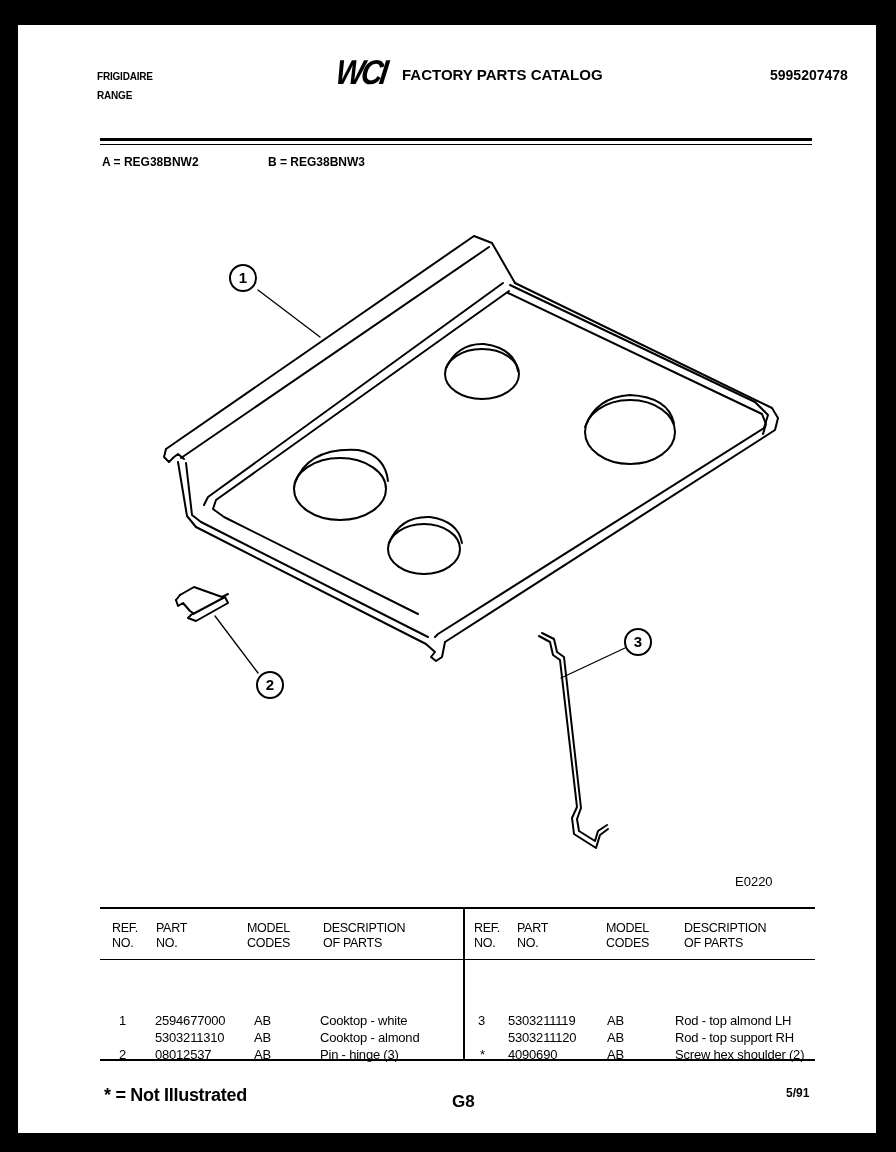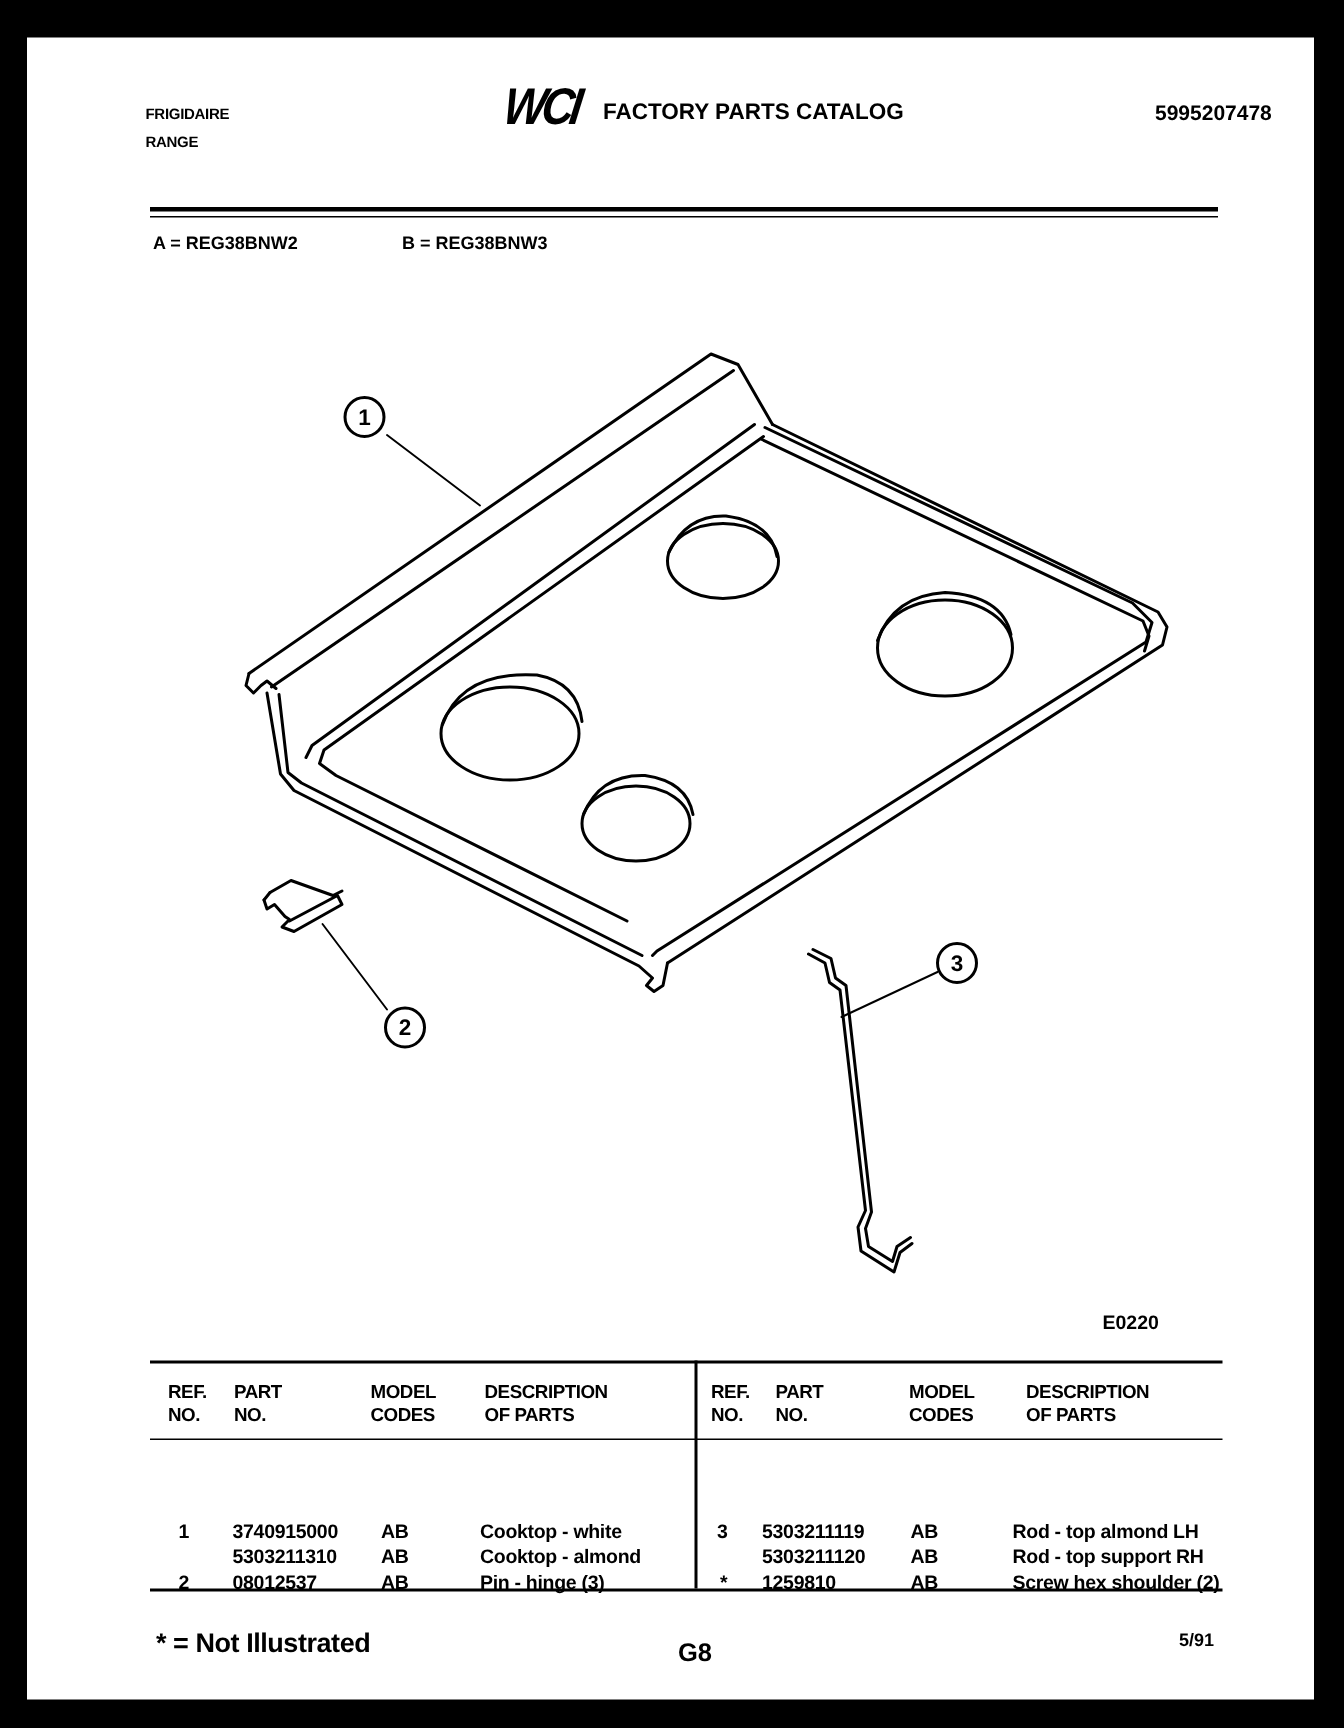--- a/index.html
+++ b/index.html
@@ -6,21 +6,21 @@
   body {
     width: 896px; height: 1152px; position: relative; overflow: hidden;
     background: #000;
     font-family: "Liberation Sans", "DejaVu Sans", sans-serif;
     color: #000;
   }
   .page {
     position: absolute; left: 18px; top: 25px; width: 858px; height: 1108px;
     background: #fff;
   }
-  .abs { position: absolute; font-weight: bold; }
+  .abs { position: absolute; }
   .hdr-left { left: 79px; top: 42px; font-size: 10px; line-height: 19px; font-weight: bold; letter-spacing: -0.2px; }
   .logo { left: 318px; top: 31px; font-size: 30px; font-weight: bold; font-style: italic; letter-spacing: -3px; transform: skewX(-8deg) scaleY(1.15); line-height: 32px; }
   .catalog-title { left: 384px; top: 41px; font-size: 15px; font-weight: bold; }
   .catalog-num { left: 704px; top: 42px; font-size: 14px; font-weight: bold; margin-left: 48px; }
   .rule-thick { left: 82px; width: 712px; height: 3px; background: #000; }
   .rule-thin { left: 82px; width: 712px; height: 1px; background: #000; }
   .models { top: 130px; font-size: 12px; font-weight: bold; }
   .figure-code { left: 717px; top: 849px; font-size: 13px; }
   .table-wrap { left: 82px; top: 882px; width: 715px; height: 164px; }
   .t-rule { position: absolute; left: 0; width: 715px; height: 2px; background: #000; }
@@ -143,21 +143,21 @@
         <div>MODEL</div>
         <div>CODES</div>
       </div>
     <div class="col-h" style="left:584px;">
         <div>DESCRIPTION</div>
         <div>OF PARTS</div>
       </div>
 
     <div>
       <div class="cell" style="left:19px; top:105px;">1</div>
-      <div class="cell" style="left:55px; top:105px;">3740915000</div>
+      <div class="cell" style="left:55px; top:105px;">2594677000</div>
       <div class="cell" style="left:154px; top:105px;">AB</div>
       <div class="cell" style="left:220px; top:105px;">Cooktop - white</div>
     </div>
     <div>
       <div class="cell" style="left:19px; top:122px;"></div>
       <div class="cell" style="left:55px; top:122px;">5303211310</div>
       <div class="cell" style="left:154px; top:122px;">AB</div>
       <div class="cell" style="left:220px; top:122px;">Cooktop - almond</div>
     </div>
     <div>
@@ -174,21 +174,21 @@
       <div class="cell" style="left:575px; top:105px;">Rod - top almond LH</div>
     </div>
     <div>
       <div class="cell" style="left:378px; top:122px;"></div>
       <div class="cell" style="left:408px; top:122px;">5303211120</div>
       <div class="cell" style="left:507px; top:122px;">AB</div>
       <div class="cell" style="left:575px; top:122px;">Rod - top support RH</div>
     </div>
     <div>
       <div class="cell" style="left:380px; top:139px;">*</div>
-      <div class="cell" style="left:408px; top:139px;">1259810</div>
+      <div class="cell" style="left:408px; top:139px;">4090690</div>
       <div class="cell" style="left:507px; top:139px;">AB</div>
       <div class="cell" style="left:575px; top:139px;">Screw hex shoulder (2)</div>
     </div>
   </div>
 
   <div class="abs footer-note">* = Not Illustrated</div>
   <div class="abs page-code">G8</div>
   <div class="abs page-date">5/91</div>
 </div>
 

